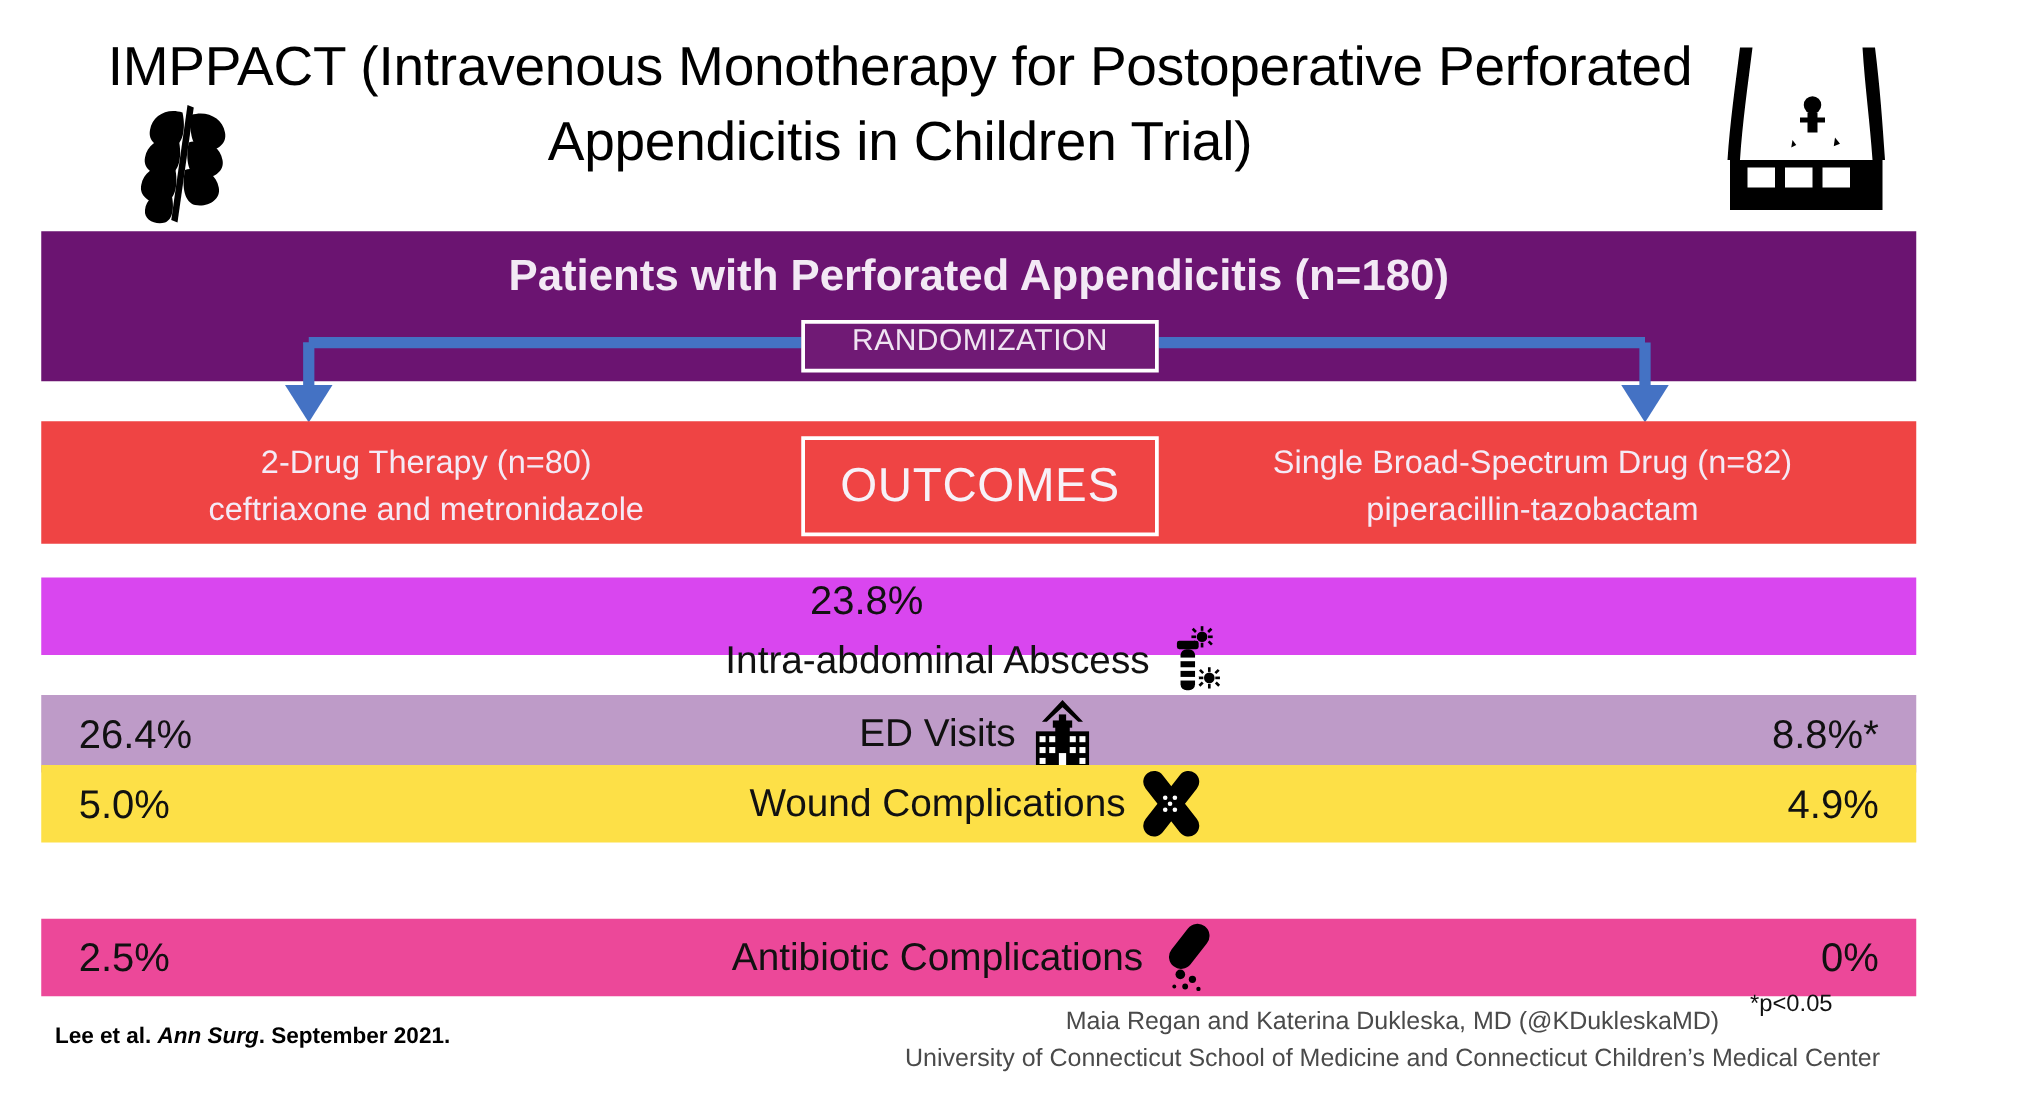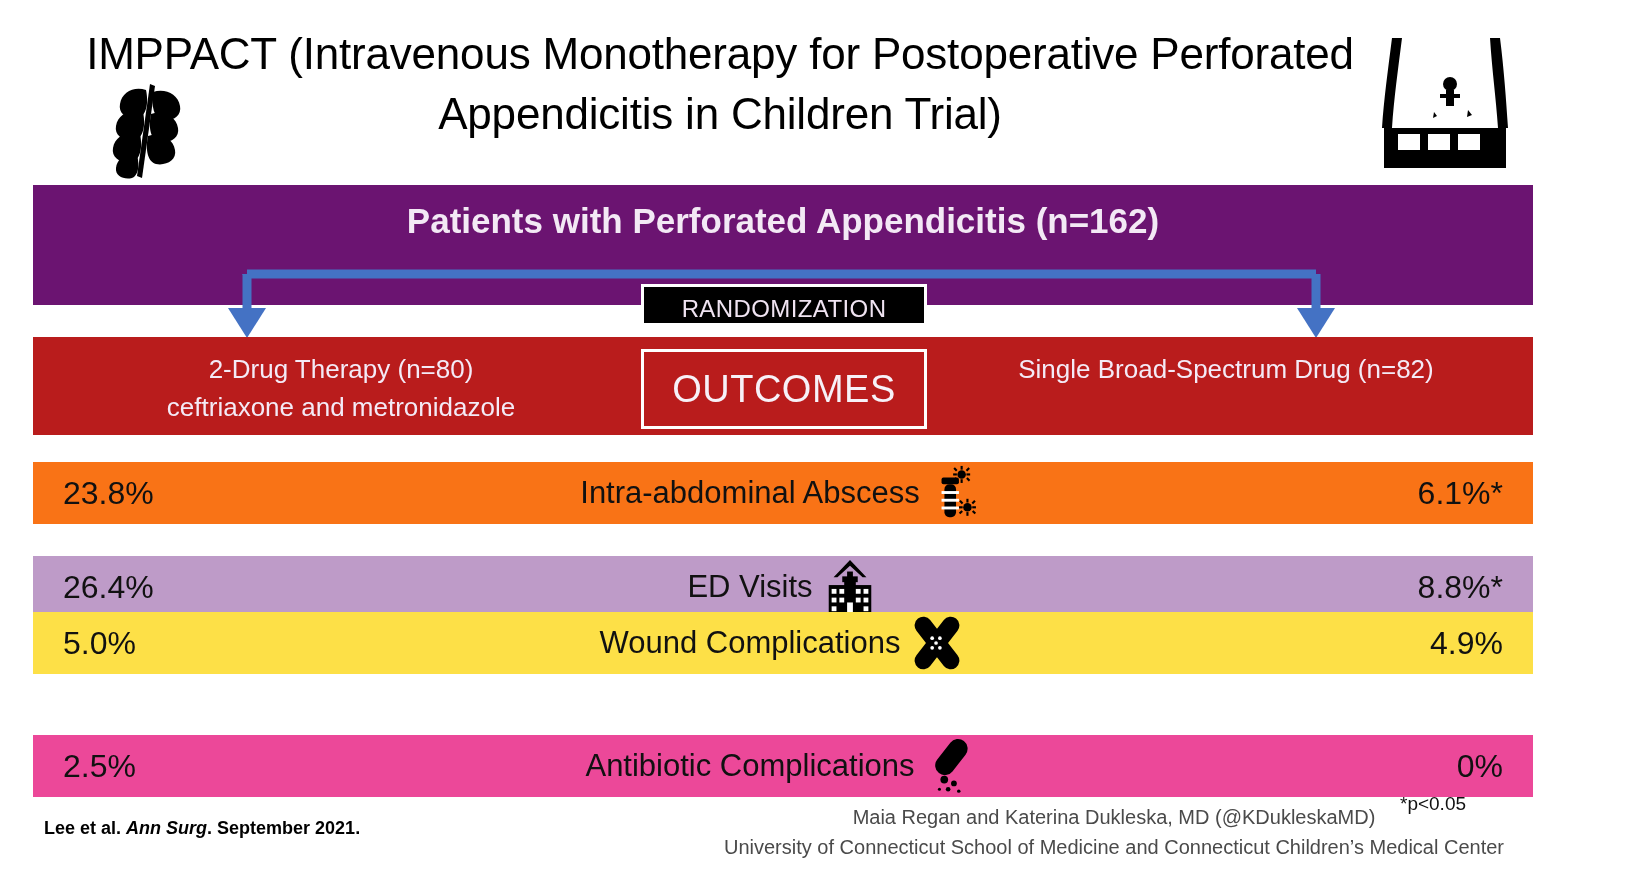--- a/index.html
+++ b/index.html
@@ -65,38 +65,37 @@
     position: absolute;
     left: 0; top: 180px;
     width: 1628px; height: 170px;
     pointer-events: none;
   }
   #randomization-box {
     position: absolute;
     left: 641px; top: 256px;
     width: 280px; height: 36px;
     border: 3px solid #FFFFFF;
-    background: #000000;
+    background: #701a75;
     display: flex;
-    align-items: flex-end;
+    align-items: flex-start;
     justify-content: center;
-    margin-top: 28px;
   }
   #randomization-label {
     color: #F0E4F2;
     font-size: 24px;
     letter-spacing: 0.4px;
   }
 
   
   #arms-band {
     position: absolute;
     left: 33px; top: 337px;
     width: 1500px; height: 98px;
-    background: #b91c1c;
+    background: #ef4444;
   }
   .arm-block {
     position: absolute;
     top: 14px;
     width: 600px;
     text-align: center;
     color: #F4EAF6;
     font-size: 26px;
     line-height: 1.46;
   }
@@ -204,21 +203,21 @@
       <circle cx="72" cy="48" r="7"></circle>
       <rect x="68" y="54" width="8" height="16"></rect>
       <rect x="62" y="58" width="20" height="4"></rect>
       <path d="M90 74 l4 5 l-5 2 Z"></path>
       <path d="M56 76 l3 4 l-4 2 Z"></path>
     </g>
   </svg>
 </div>
 
 <div id="enrollment-banner">
-  <div id="enrollment-title">Patients with Perforated Appendicitis (n=162)</div>
+  <div id="enrollment-title">Patients with Perforated Appendicitis (n=180)</div>
 </div>
 
 <svg id="connector-layer" viewBox="0 0 1628 170">
   <g stroke="#4472C4" stroke-width="9" fill="none">
     <path d="M247 94 L247 95"></path>
     <path d="M247 94 L780 94 L1316 94"></path>
     <path d="M247 94 L247 132"></path>
     <path d="M1316 94 L1316 132"></path>
   </g>
   <path d="M228 128 L266 128 L247 158 Z" fill="#4472C4"></path>
@@ -229,29 +228,30 @@
   <span id="randomization-label">RANDOMIZATION</span>
 </div>
 
 <div id="arms-band">
   <div class="arm-block" id="arm-left">
     <div>2-Drug Therapy (n=80)</div>
     <div>ceftriaxone and metronidazole</div>
   </div>
   <div class="arm-block" id="arm-right">
     <div>Single Broad-Spectrum Drug (n=82)</div>
+    <div>piperacillin-tazobactam</div>
   </div>
 </div>
 
 <div id="outcomes-box">
   <span id="outcomes-label">OUTCOMES</span>
 </div>
 
 <div id="outcome-rows">
-    <div class="outcome-row" style="top: 462px; background: #f97316;">
+    <div class="outcome-row" style="top: 462px; background: #d946ef; flex-direction: column;">
       <div class="outcome-left">23.8%</div>
       <div class="outcome-center">
         <span class="outcome-name">Intra-abdominal Abscess</span>
         <span>
           <svg class="outcome-icon" viewBox="0 0 60 60">
             <g fill="#000">
               <g transform="translate(26,2) scale(0.55)">
                 <circle cx="16" cy="16" r="8"></circle>
                 <rect x="14" y="0" width="4" height="7"></rect>
                 <rect x="14" y="25" width="4" height="7"></rect>

